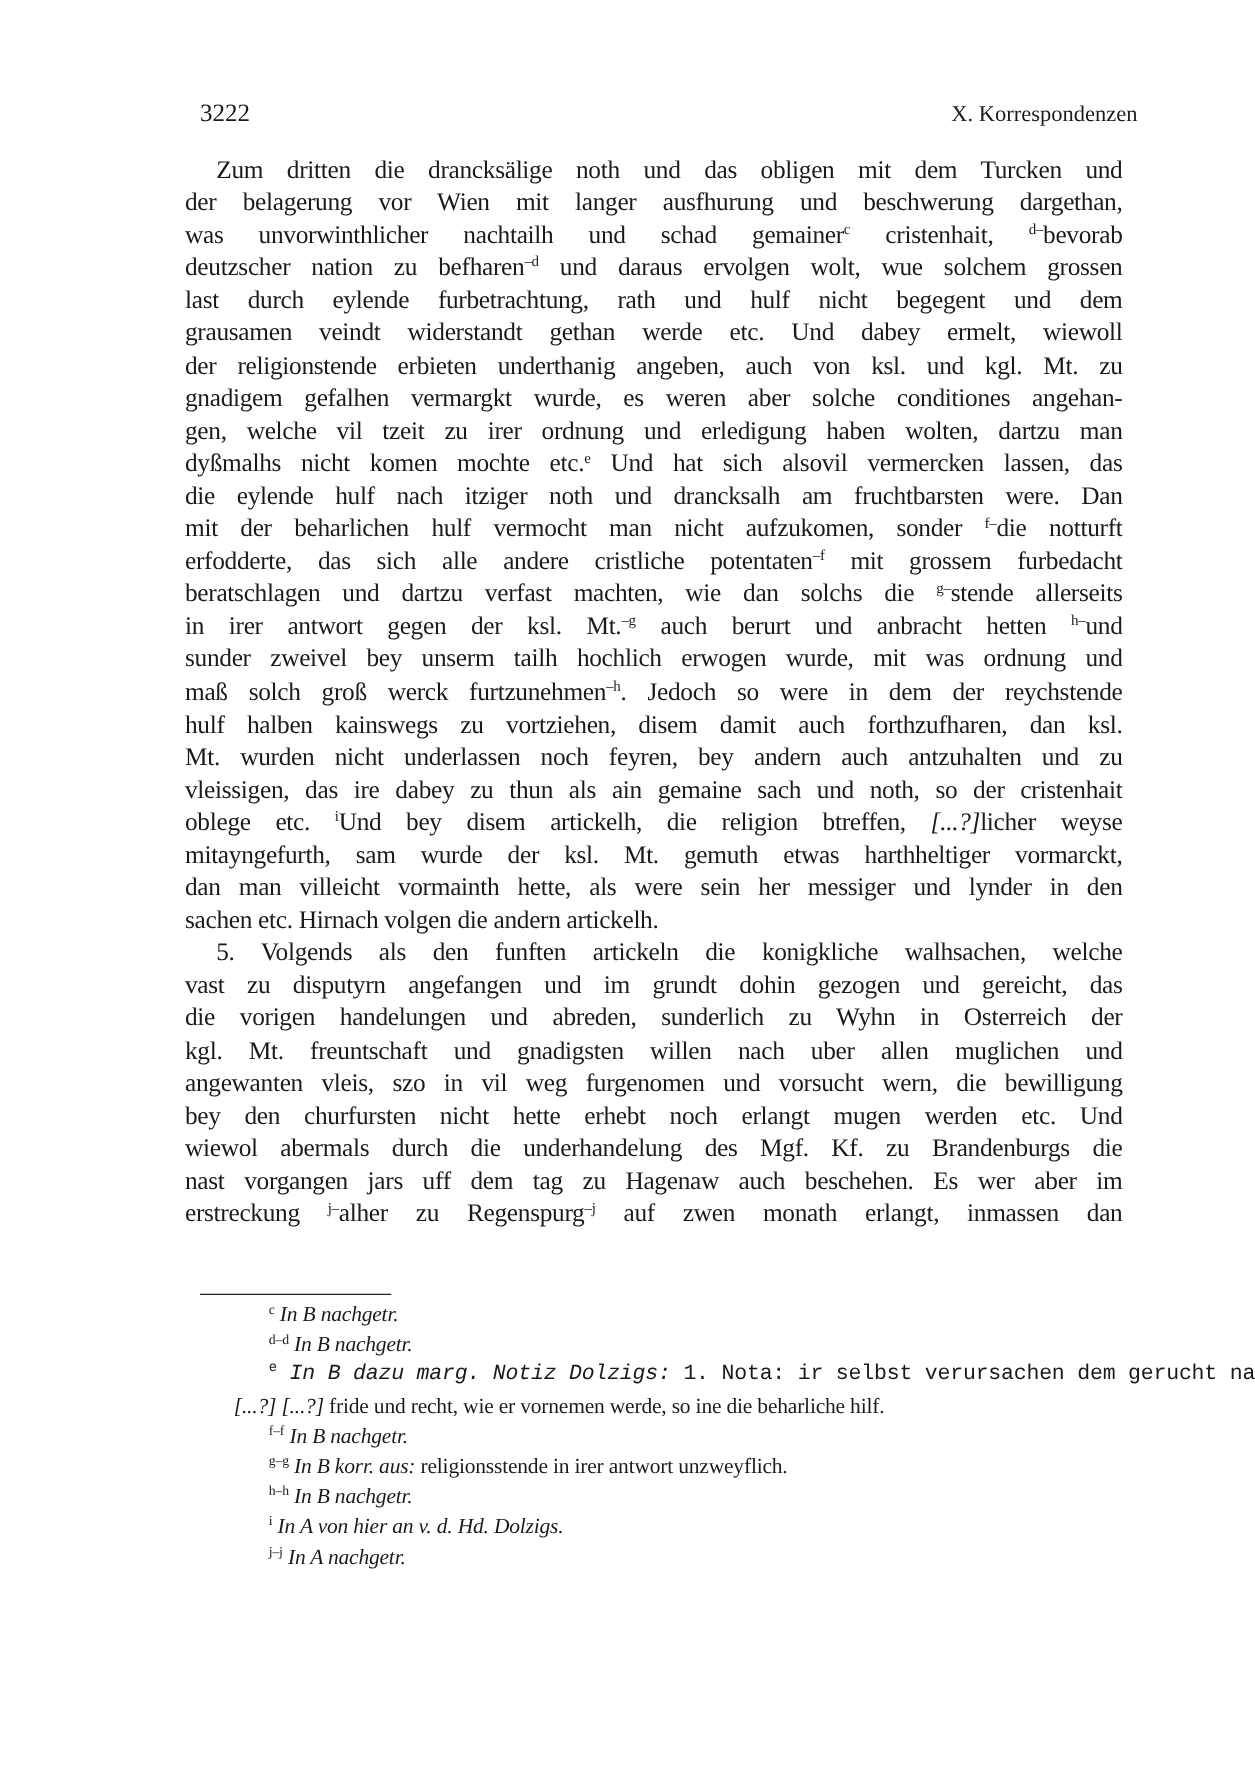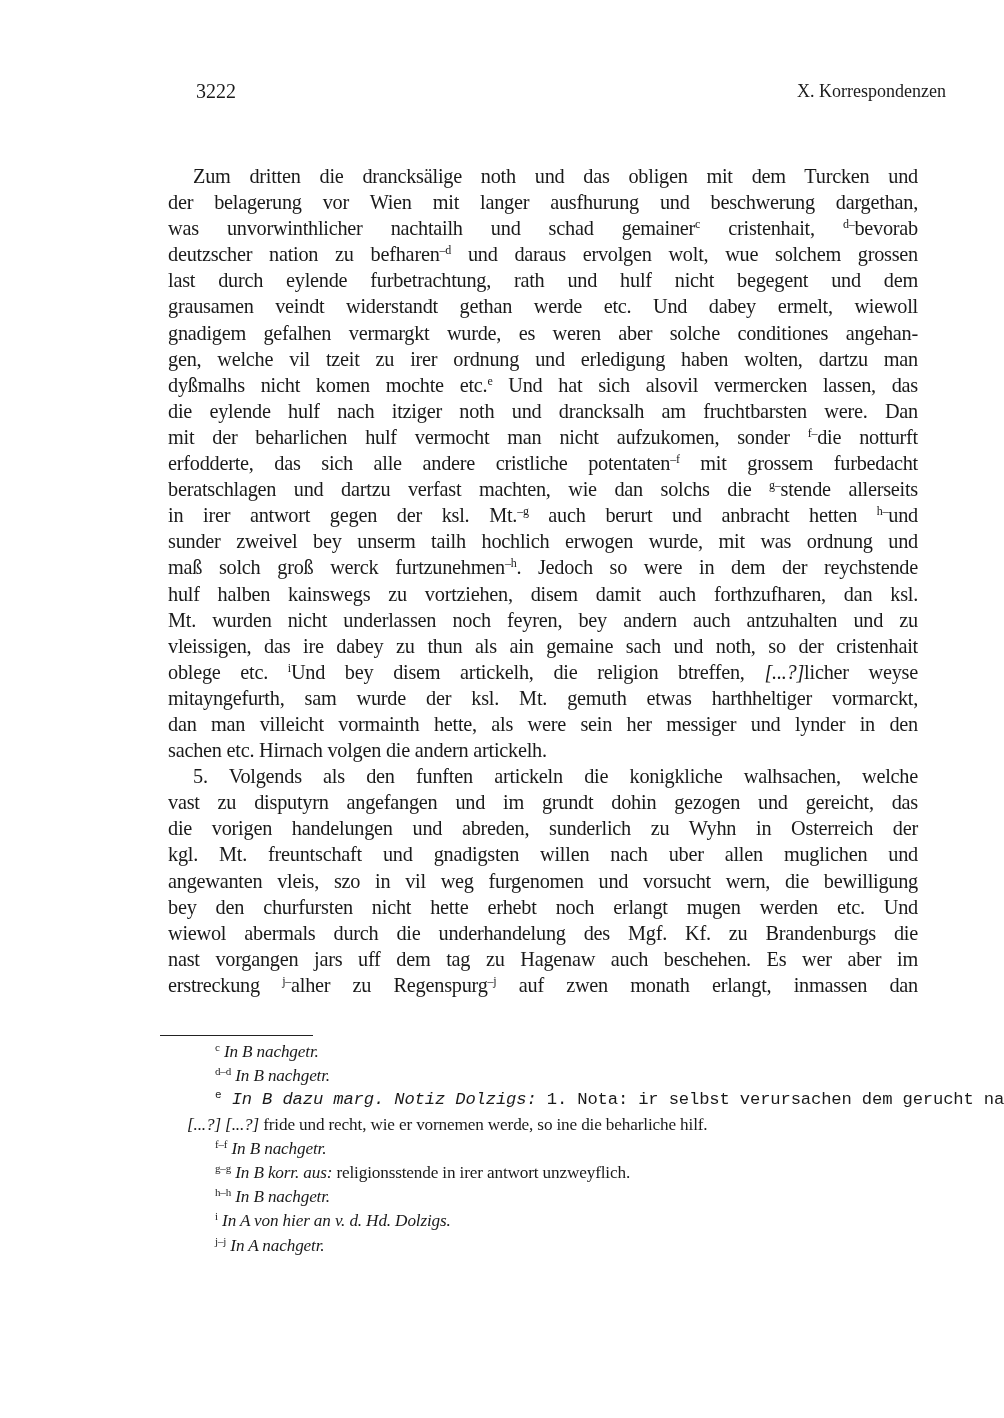--- a/index.html
+++ b/index.html
@@ -1,21 +1,21 @@
 <!DOCTYPE html>
 <html><head>
 <meta charset="utf-8">
 <style>
   html, body { margin:0; padding:0; background:#ffffff; }
   body { width:1004px; height:1418px; position:relative; overflow:hidden;
          font-family:"Liberation Serif","DejaVu Serif",serif; color:#1a1a1a; }
-  .header { position:absolute; left:160px; top:80px; width:750px; height:26px; font-size:20px;margin-left:36px; }
+  .header { position:absolute; left:160px; top:80px; width:750px; height:26px; font-size:20px; }
   .header .pnum { position:absolute; left:0; top:0; }
   .header .running { position:absolute; left:0; right:0; text-align:right; top:1px; font-size:18px; }
-  .body { position:absolute; left:168px; top:123px; width:750px;margin-top:40px; }
+  .body { position:absolute; left:148px; top:123px; width:750px; }
   .line { height:26.1px; line-height:26.1px; font-size:20.3px; white-space:nowrap;
           text-align:justify; text-align-last:justify; overflow:visible; letter-spacing:-0.25px; }
   .line.last { text-align-last:left; }
   .line.indent { padding-left:25px; }
   sup { font-size:12px; line-height:0; vertical-align:7px; }
   .it { font-style:italic; }
   .rule { position:absolute; left:160px; top:1035px; width:153px; height:1px; background:#222; }
   .notes { position:absolute; left:160px; top:1040px; width:750px;margin-left:27px; }
   .fn { height:24.2px; line-height:24.2px; font-size:17.2px; white-space:nowrap; letter-spacing:-0.15px; }
   .fn.indent { padding-left:28px; }
@@ -30,20 +30,21 @@
   <span class="running">X. Korrespondenzen</span>
 </div>
 
 <div class="body" id="body">
     <div class="line indent"><span>Zum dritten die drancksälige noth und das obligen mit dem Turcken und</span></div>
     <div class="line"><span>der belagerung vor Wien mit langer ausfhurung und beschwerung dargethan,</span></div>
     <div class="line"><span>was unvorwinthlicher nachtailh und schad gemainer</span><sup>c</sup><span> cristenhait, </span><sup>d–</sup><span>bevorab</span></div>
     <div class="line"><span>deutzscher nation zu befharen</span><sup>–d</sup><span> und daraus ervolgen wolt, wue solchem grossen</span></div>
     <div class="line"><span>last durch eylende furbetrachtung, rath und hulf nicht begegent und dem</span></div>
     <div class="line"><span>grausamen veindt widerstandt gethan werde etc. Und dabey ermelt, wiewoll</span></div>
+    <div class="line"><span>der religionstende erbieten underthanig angeben, auch von ksl. und kgl. Mt. zu</span></div>
     <div class="line"><span>gnadigem gefalhen vermargkt wurde, es weren aber solche conditiones angehan-</span></div>
     <div class="line"><span>gen, welche vil tzeit zu irer ordnung und erledigung haben wolten, dartzu man</span></div>
     <div class="line"><span>dyßmalhs nicht komen mochte etc.</span><sup>e</sup><span> Und hat sich alsovil vermercken lassen, das</span></div>
     <div class="line"><span>die eylende hulf nach itziger noth und drancksalh am fruchtbarsten were. Dan</span></div>
     <div class="line"><span>mit der beharlichen hulf vermocht man nicht aufzukomen, sonder </span><sup>f–</sup><span>die notturft</span></div>
     <div class="line"><span>erfodderte, das sich alle andere cristliche potentaten</span><sup>–f</sup><span> mit grossem furbedacht</span></div>
     <div class="line"><span>beratschlagen und dartzu verfast machten, wie dan solchs die </span><sup>g–</sup><span>stende allerseits</span></div>
     <div class="line"><span>in irer antwort gegen der ksl. Mt.</span><sup>–g</sup><span> auch berurt und anbracht hetten </span><sup>h–</sup><span>und</span></div>
     <div class="line"><span>sunder zweivel bey unserm tailh hochlich erwogen wurde, mit was ordnung und</span></div>
     <div class="line"><span>maß solch groß werck furtzunehmen</span><sup>–h</sup><span>. Jedoch so were in dem der reychstende</span></div>

